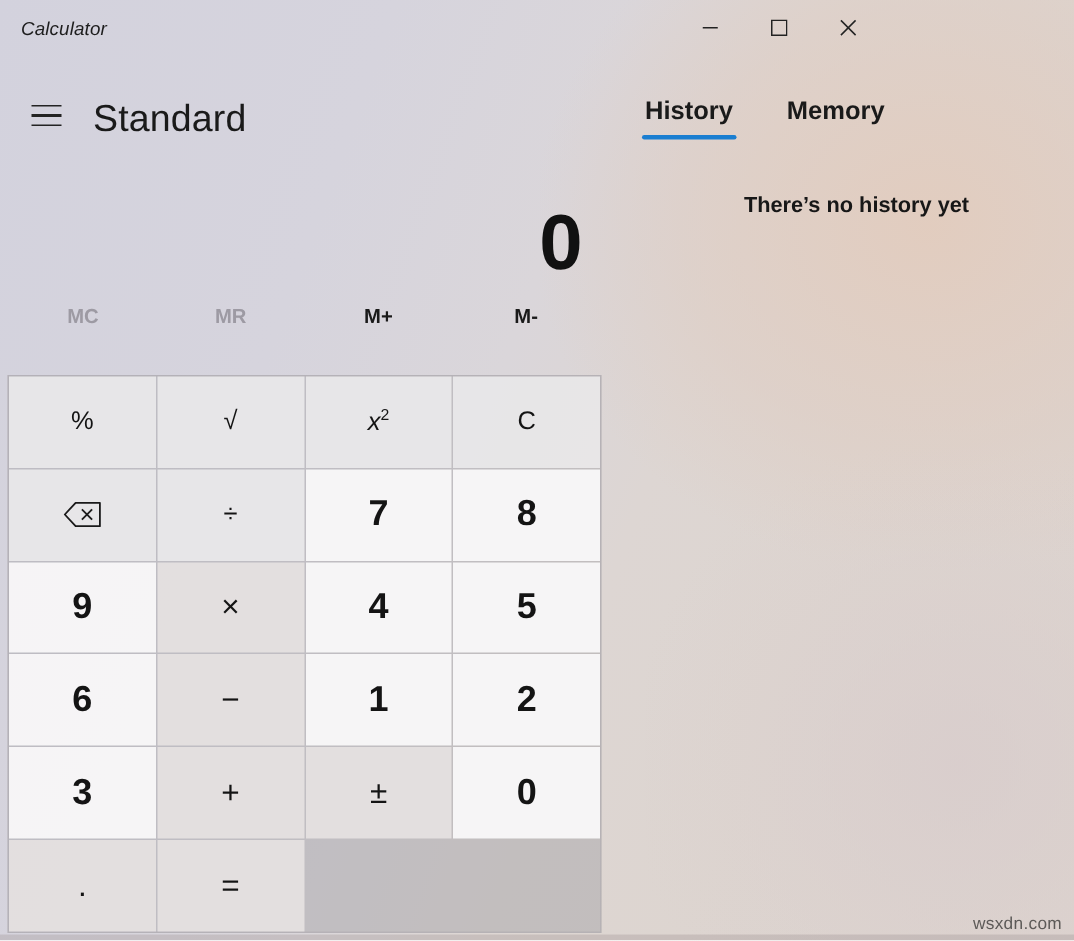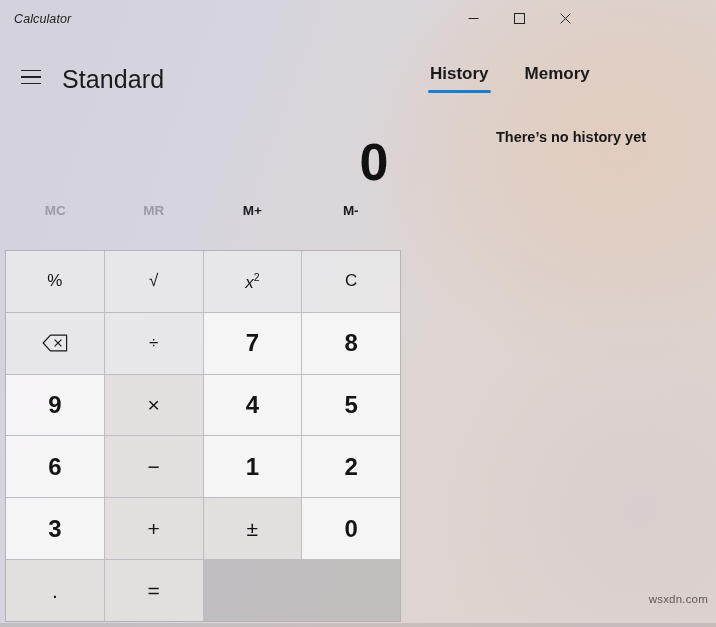--- a/index.html
+++ b/index.html
@@ -229,21 +229,21 @@
     padding-top: 36px;
     font-size: 14.5px;
     font-weight: 700;
     color: #171717;
     text-align: center;
   }
 
   
   .watermark {
     position: absolute;
-    right: 8px; bottom: 22px;
+    right: 8px; bottom: 5px;
     font-size: 11.5px;
     color: #5d5a58;
     z-index: 20;
     letter-spacing: 0.2px;
   }
 
   .bottom-edge {
     position: absolute;
     left: 0; bottom: 0;
     width: 716px; height: 4px;

